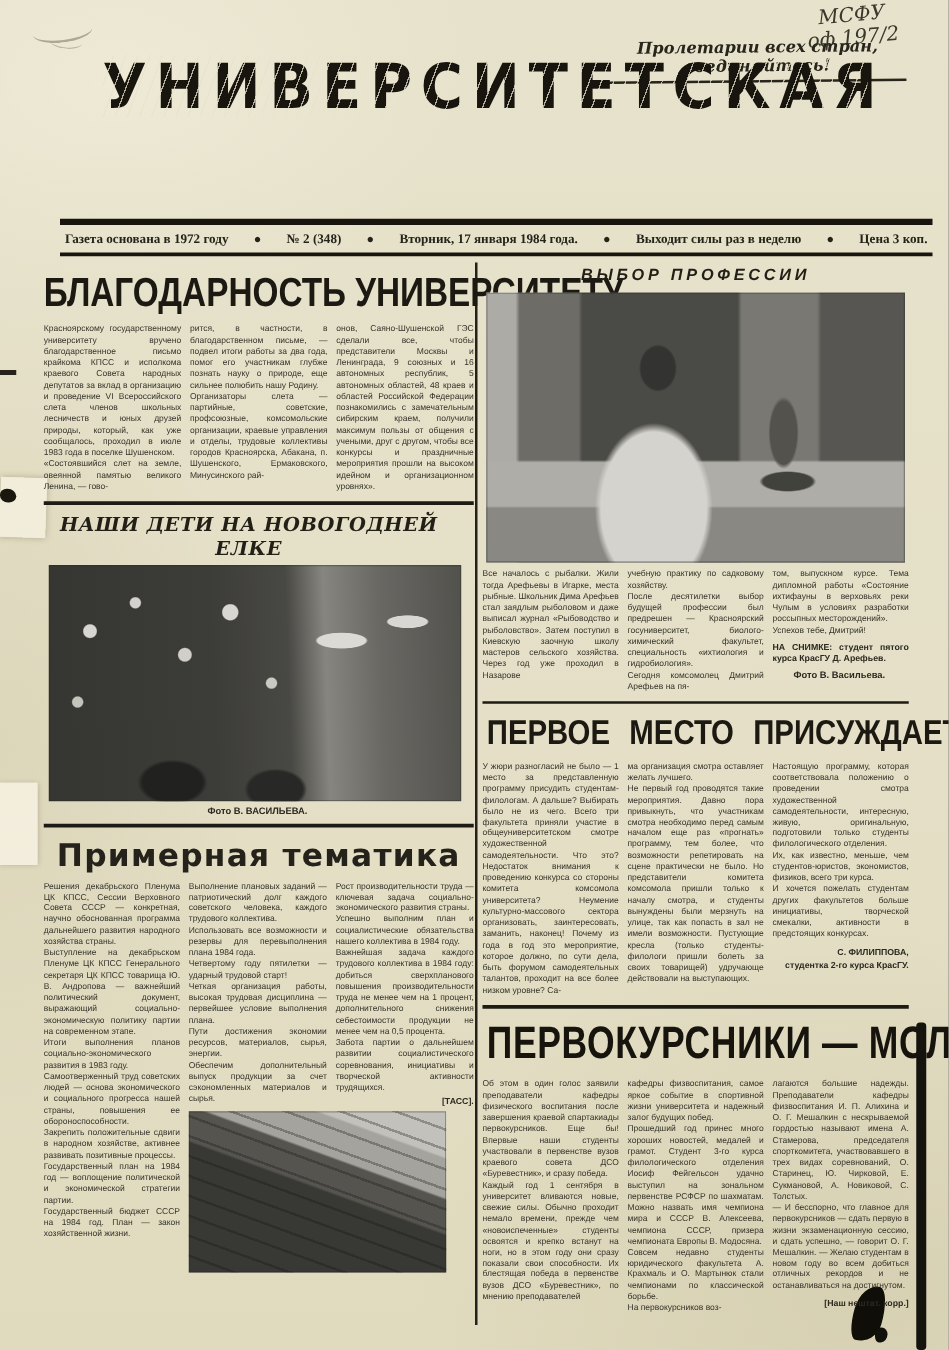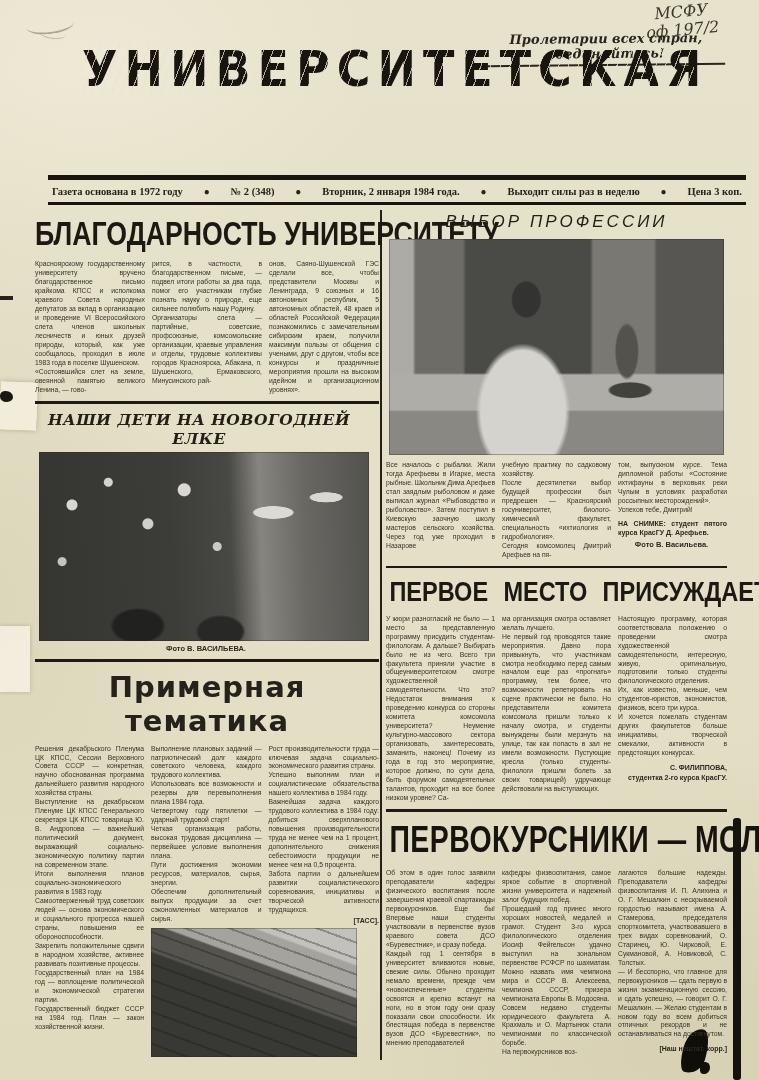--- a/index.html
+++ b/index.html
@@ -46,25 +46,25 @@
   .cols { display:flex; gap:7px; }
   .col { flex:1 1 0; }
   .bt { font-size:6.8px; line-height:1.32; text-align:justify; white-space:pre-line; color:#35332a; }
   .rule { border:0; border-top:3px solid #1d1b13; margin:6px 0; }
   .rule.thin { border-top-width:2px; }
   
   .h-gratitude { font-weight:700; font-size:27.5px; white-space:nowrap; color:#1b1911;
     transform:scale(.97,1.18); transform-origin:left center; margin:8px 0 10px 0; letter-spacing:0; }
   .h-elka { font-family:"DejaVu Serif", serif; font-style:italic; font-weight:700; font-size:15.5px;
     text-align:center; color:#221f16; margin:4px 16px 4px 0; letter-spacing:.5px; }
-  .h-tematika { font-family:"DejaVu Sans", sans-serif; font-weight:bold; font-size:29px;
+  .h-tematika { font-family:"DejaVu Sans", sans-serif; font-weight:bold; font-size:25px;
     text-align:center; color:#24221a; margin:8px 0 4px 0; letter-spacing:1px; }
   .sub-tematika { font-weight:700; font-size:8px; text-align:center; line-height:1.35;
     color:#2b2920; margin-bottom:7px; }
-  .h-vybor { font-style:italic; font-weight:400; font-size:17px; text-align:center;
+  .h-vybor { font-style:italic; font-weight:700; font-size:13px; text-align:center;
     letter-spacing:3px; color:#221f16; margin:2px 0 7px 0; }
   .h-pervoe { font-weight:700; font-size:24px; white-space:nowrap; text-align:center; color:#1b1911;
     transform:scale(.98,1.15); transform-origin:center; margin:10px 0 9px 0; word-spacing:9px; }
   .h-perv { font-weight:700; font-size:29px; white-space:nowrap; text-align:center; color:#16140d;
     transform:scale(.98,1.25); transform-origin:center; margin:12px 0 12px 0; letter-spacing:.5px; }
   
   .photo { box-shadow:0 0 0 1px rgba(40,38,28,.35) inset; filter:saturate(.25); }
   .photo-elka { margin:2px 0 3px 4px; width:330px; height:189px; background:
     radial-gradient(circle at 10% 28%, #dcd6bf 0 5px, transparent 6px),
     radial-gradient(circle at 21% 16%, #d8d2ba 0 4px, transparent 5px),
@@ -136,21 +136,21 @@
     <div>оф 197/2</div>
   </div>
   <div class="slogan">Пролетарии всех стран, соединяйтесь!</div>
   <div class="title1">УНИВЕРСИТЕТСКАЯ</div>
 
   <div class="infobar">
     <span>Газета основана в 1972 году</span>
     <span class="bullet">●</span>
     <span>№ 2 (348)</span>
     <span class="bullet">●</span>
-    <span>Вторник, 2 января 1984 года.</span>
+    <span>Вторник, 17 января 1984 года.</span>
     <span class="bullet">●</span>
     <span>Выходит силы раз в неделю</span>
     <span class="bullet">●</span>
     <span>Цена 3 коп.</span>
   </div>
 
   <div class="vdivider"></div>
 
   <div class="colgroup left-group">
 

